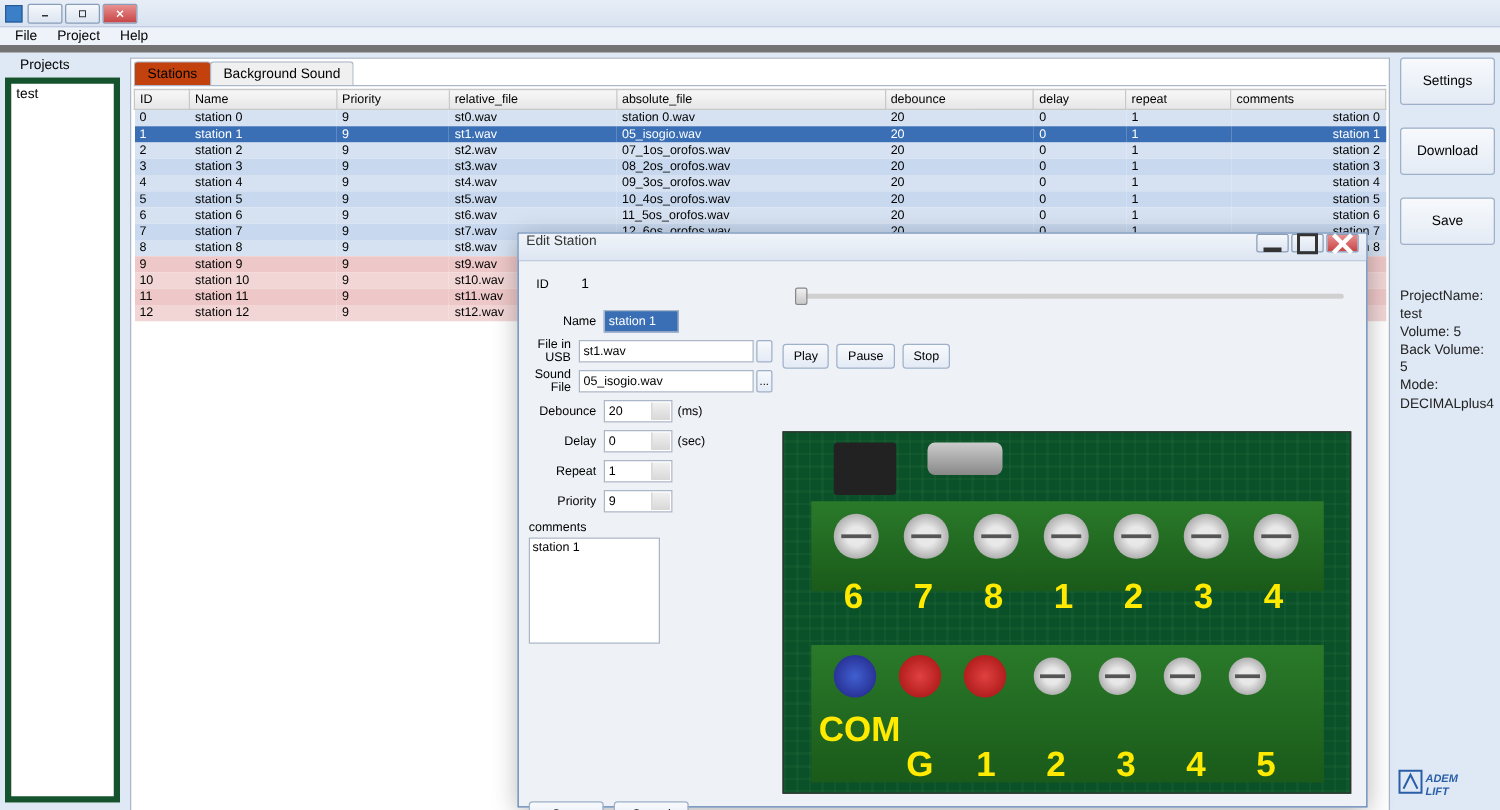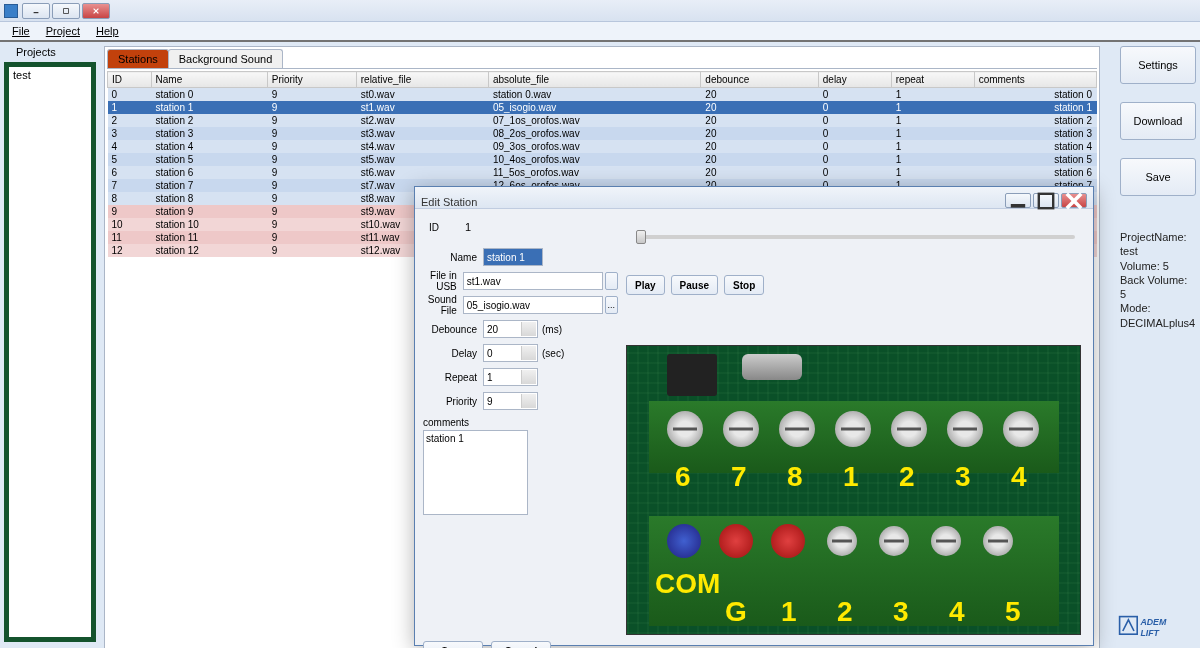--- a/index.html
+++ b/index.html
@@ -8,55 +8,55 @@
   
   .titlebar { height: 22px; background: linear-gradient(#e8eef7,#d8e2f0); display:flex; align-items:center; padding:0 4px; border-bottom:1px solid #b8c6dc;}
   .titlebar .icon { width:14px; height:14px; background:#3a7fc8; border:1px solid #295c96; margin-right:4px;}
   .titlebar .title { flex:1; color:#333;}
   .win-btns { display:flex; gap:2px;}
   .win-btn { width:28px; height:16px; border:1px solid #8a9db8; background:linear-gradient(#f5f8fc,#dce5f1); display:flex; align-items:center; justify-content:center; border-radius:2px; cursor:pointer;}
   .win-btn.close { background:linear-gradient(#e89090,#c84545); color:#fff;}
   .win-btn svg { width:8px; height:8px;}
   
   
-  .menubar { height:20px; background:#eef3fa; display:flex; align-items:center; padding:0 4px; border-bottom:2px solid #737373;text-decoration:underline;}
+  .menubar { height:20px; background:#eef3fa; display:flex; align-items:center; padding:0 4px; border-bottom:6px solid #737373;}
   .menubar div { padding:2px 8px; cursor:pointer;}
   
   
   .main { display:flex; height:calc(100% - 42px);}
   .left-panel { width:100px; padding:4px;}
   .left-panel .lbl { margin-bottom:4px;padding-left:12px;}
   .project-list { background:#fff; border:5px solid #14532d; height:580px;}
   .project-list div { padding:2px 4px;}
   
   .center-panel { flex:1; padding:4px;}
   .center-box { background:#fff; border:1px solid #abb6c7; height:608px; padding:2px;}
   
-  .right-panel { width:84px; padding:4px; display:flex; flex-direction:column; gap:4px;margin-left:12px;}
+  .right-panel { width:84px; padding:4px; display:flex; flex-direction:column; gap:4px;}
   .big-btn { height:38px; background:linear-gradient(#f7f9fc,#e4ebf5); border:1px solid #9fb0c9; border-radius:3px; display:flex; align-items:center; justify-content:center; cursor:pointer;}
   .info-block { margin-top:30px; font-size:10px; line-height:1.3; color:#222;}
   
   
   .tabs { display:flex; border-bottom:1px solid #abb6c7;}
   .tab { padding:3px 10px; background:#f0f0f0; border:1px solid #abb6c7; border-bottom:none; margin-right:-1px; cursor:pointer; border-radius:3px 3px 0 0;}
   .tab.active { background:#c2410c;}
   
   
   .table { width:100%; border-collapse:collapse; margin-top:2px;}
   .table th { background:linear-gradient(#f7f7f7,#e6e6e6); border:1px solid #c8c8c8; padding:2px 4px; font-weight:normal; text-align:left; font-size:10px;}
   .table td { padding:1px 4px; font-size:10px; border-right:1px solid transparent;}
   .table tr.blue { background:#d6e2f2;}
   .table tr.blue2 { background:#c8d8ee;}
   .table tr.sel { background:#3a6fb5; color:#fff;}
   .table tr.pink { background:#f2d6d6;}
   .table tr.pink2 { background:#eec8c8;}
   
   
   .dialog { position:absolute; left:414px; top:186px; width:680px; height:460px; background:#eef1f6; border:1px solid #5a7fb0; box-shadow:0 4px 20px rgba(0,0,0,0.3);}
-  .dialog-titlebar { height:22px; background:linear-gradient(#f0f4fa,#dde6f2); display:flex; align-items:flex-end; padding:0 6px; border-bottom:1px solid #c0cce0;}
+  .dialog-titlebar { height:22px; background:linear-gradient(#f0f4fa,#dde6f2); display:flex; align-items:flex-start; padding:0 6px; border-bottom:1px solid #c0cce0;}
   .dialog-titlebar .t { flex:1; color:#333;}
   .dlg-btns { display:flex; gap:2px;}
   .dlg-btn { width:26px; height:15px; border:1px solid #8a9db8; background:linear-gradient(#f5f8fc,#dce5f1); display:flex; align-items:center; justify-content:center; border-radius:2px; cursor:pointer;}
   .dlg-btn.close { background:linear-gradient(#e89090,#c84545); color:#fff;}
   
   .dialog-body { padding:8px; display:flex; flex-direction:column; height:calc(100% - 22px);}
   .form-area { display:flex;}
   .form-left { width:195px;}
   .form-right { flex:1; margin-left:8px;}
   .form-row { display:flex; align-items:center; margin-bottom:4px; height:20px;}
@@ -66,21 +66,21 @@
   .form-row .spinner { width:55px; height:18px; border:1px solid #abb6c7; background:#fff; display:flex; align-items:center; padding:0 3px; font-size:10px; position:relative;}
   .form-row .spinner::after { content:''; position:absolute; right:1px; top:1px; bottom:1px; width:14px; background:linear-gradient(#f0f0f0,#d8d8d8); border-left:1px solid #ccc;}
   .form-row .unit { margin-left:4px; font-size:10px;}
   .form-row input[type=checkbox]{ width:13px; height:13px;}
   .browse-btn { width:20px; height:18px; margin-left:2px; background:linear-gradient(#f7f9fc,#e4ebf5); border:1px solid #9fb0c9; border-radius:2px; cursor:pointer; display:flex; align-items:center; justify-content:center; font-size:9px;}
   
   .slider-row { display:flex; align-items:center; height:20px; margin-bottom:4px; margin-top:10px;}
   .slider-track { flex:1; height:4px; background:#d0d0d0; border-radius:2px; position:relative; margin:0 10px;}
   .slider-thumb { position:absolute; left:0; top:-5px; width:10px; height:14px; background:linear-gradient(#f0f0f0,#c8c8c8); border:1px solid #888; border-radius:2px;}
   
-  .small-btn { height:20px; padding:0 8px; background:linear-gradient(#f7f9fc,#e4ebf5); border:1px solid #9fb0c9; border-radius:3px; cursor:pointer; font-size:10px;font-weight:bold;}
+  .small-btn { height:20px; padding:0 8px; background:linear-gradient(#f7f9fc,#e4ebf5); border:1px solid #9fb0c9; border-radius:3px; cursor:pointer; font-size:10px;}
   .play-row { display:flex; gap:6px; margin-top:28px;}
   
   .comments-area { margin-top:6px;}
   .comments-area textarea { width:105px; height:85px; border:1px solid #abb6c7; resize:none; padding:2px; font-size:10px; font-family:inherit;}
   
   .pcb-image { width:455px; height:290px; background:#0a5028; position:relative; overflow:hidden; border:1px solid #333;}
   
   .dialog-footer { margin-top:auto; display:flex; gap:8px; padding-top:6px;}
   .dialog-footer .small-btn { width:60px; text-align:center;}
   

